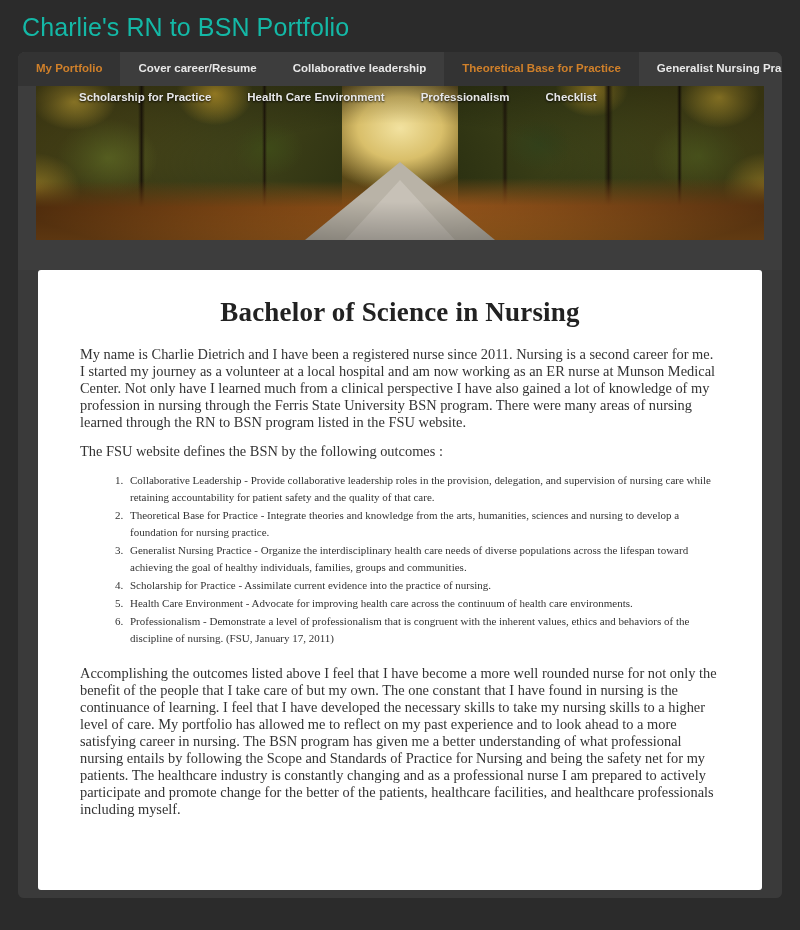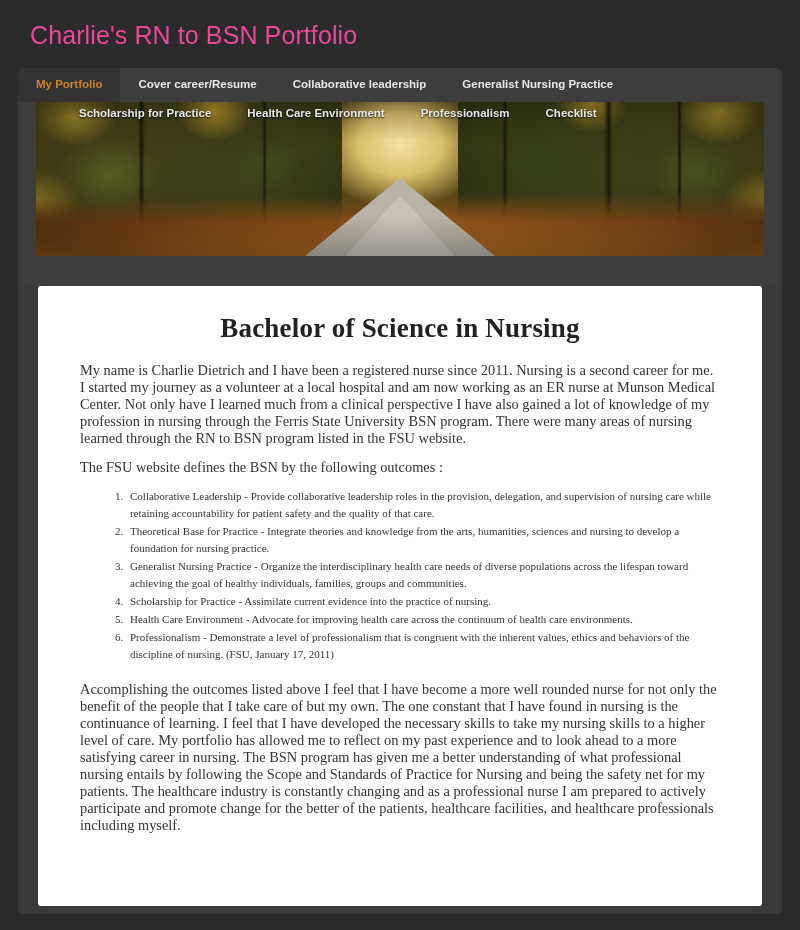--- a/index.html
+++ b/index.html
@@ -12,26 +12,26 @@
   body {
     background: #2b2b2b;
     font-family: "Liberation Sans", sans-serif;
   }
 
   
   .site-header {
     padding: 14px 0 10px 22px;
   }
   .site-title {
-    color: #ec4899;
+    color: #14b8a6;
     font-size: 25px;
     font-weight: 400;
     letter-spacing: 0.1px;
     line-height: 1.1;
-    margin: 8px;
+    margin: 0;
     font-family: "Liberation Sans", sans-serif;
   }
 
   
   .shell {
     margin: 0 18px 0 18px;
     background: #3a3a3a;
     border-radius: 7px 7px 6px 6px;
     padding: 0;
     overflow: hidden;
@@ -221,20 +221,21 @@
   <h1 class="site-title">Charlie's RN to BSN Portfolio</h1>
 </div>
 
 <div class="shell">
 
   <nav class="nav-bar">
     <div class="nav-row nav-row-1">
       <a class="nav-item active" href="#">My Portfolio</a>
       <a class="nav-item" href="#">Cover career/Resume</a>
       <a class="nav-item" href="#">Collaborative leadership</a>
+      <a class="nav-item active" href="#">Theoretical Base for Practice</a>
       <a class="nav-item" href="#">Generalist Nursing Practice</a>
     </div>
     <div class="nav-row nav-row-2">
       <a class="nav-item" href="#">Scholarship for Practice</a>
       <a class="nav-item" href="#">Health Care Environment</a>
       <a class="nav-item" href="#">Professionalism</a>
       <a class="nav-item" href="#">Checklist</a>
     </div>
   </nav>
 

